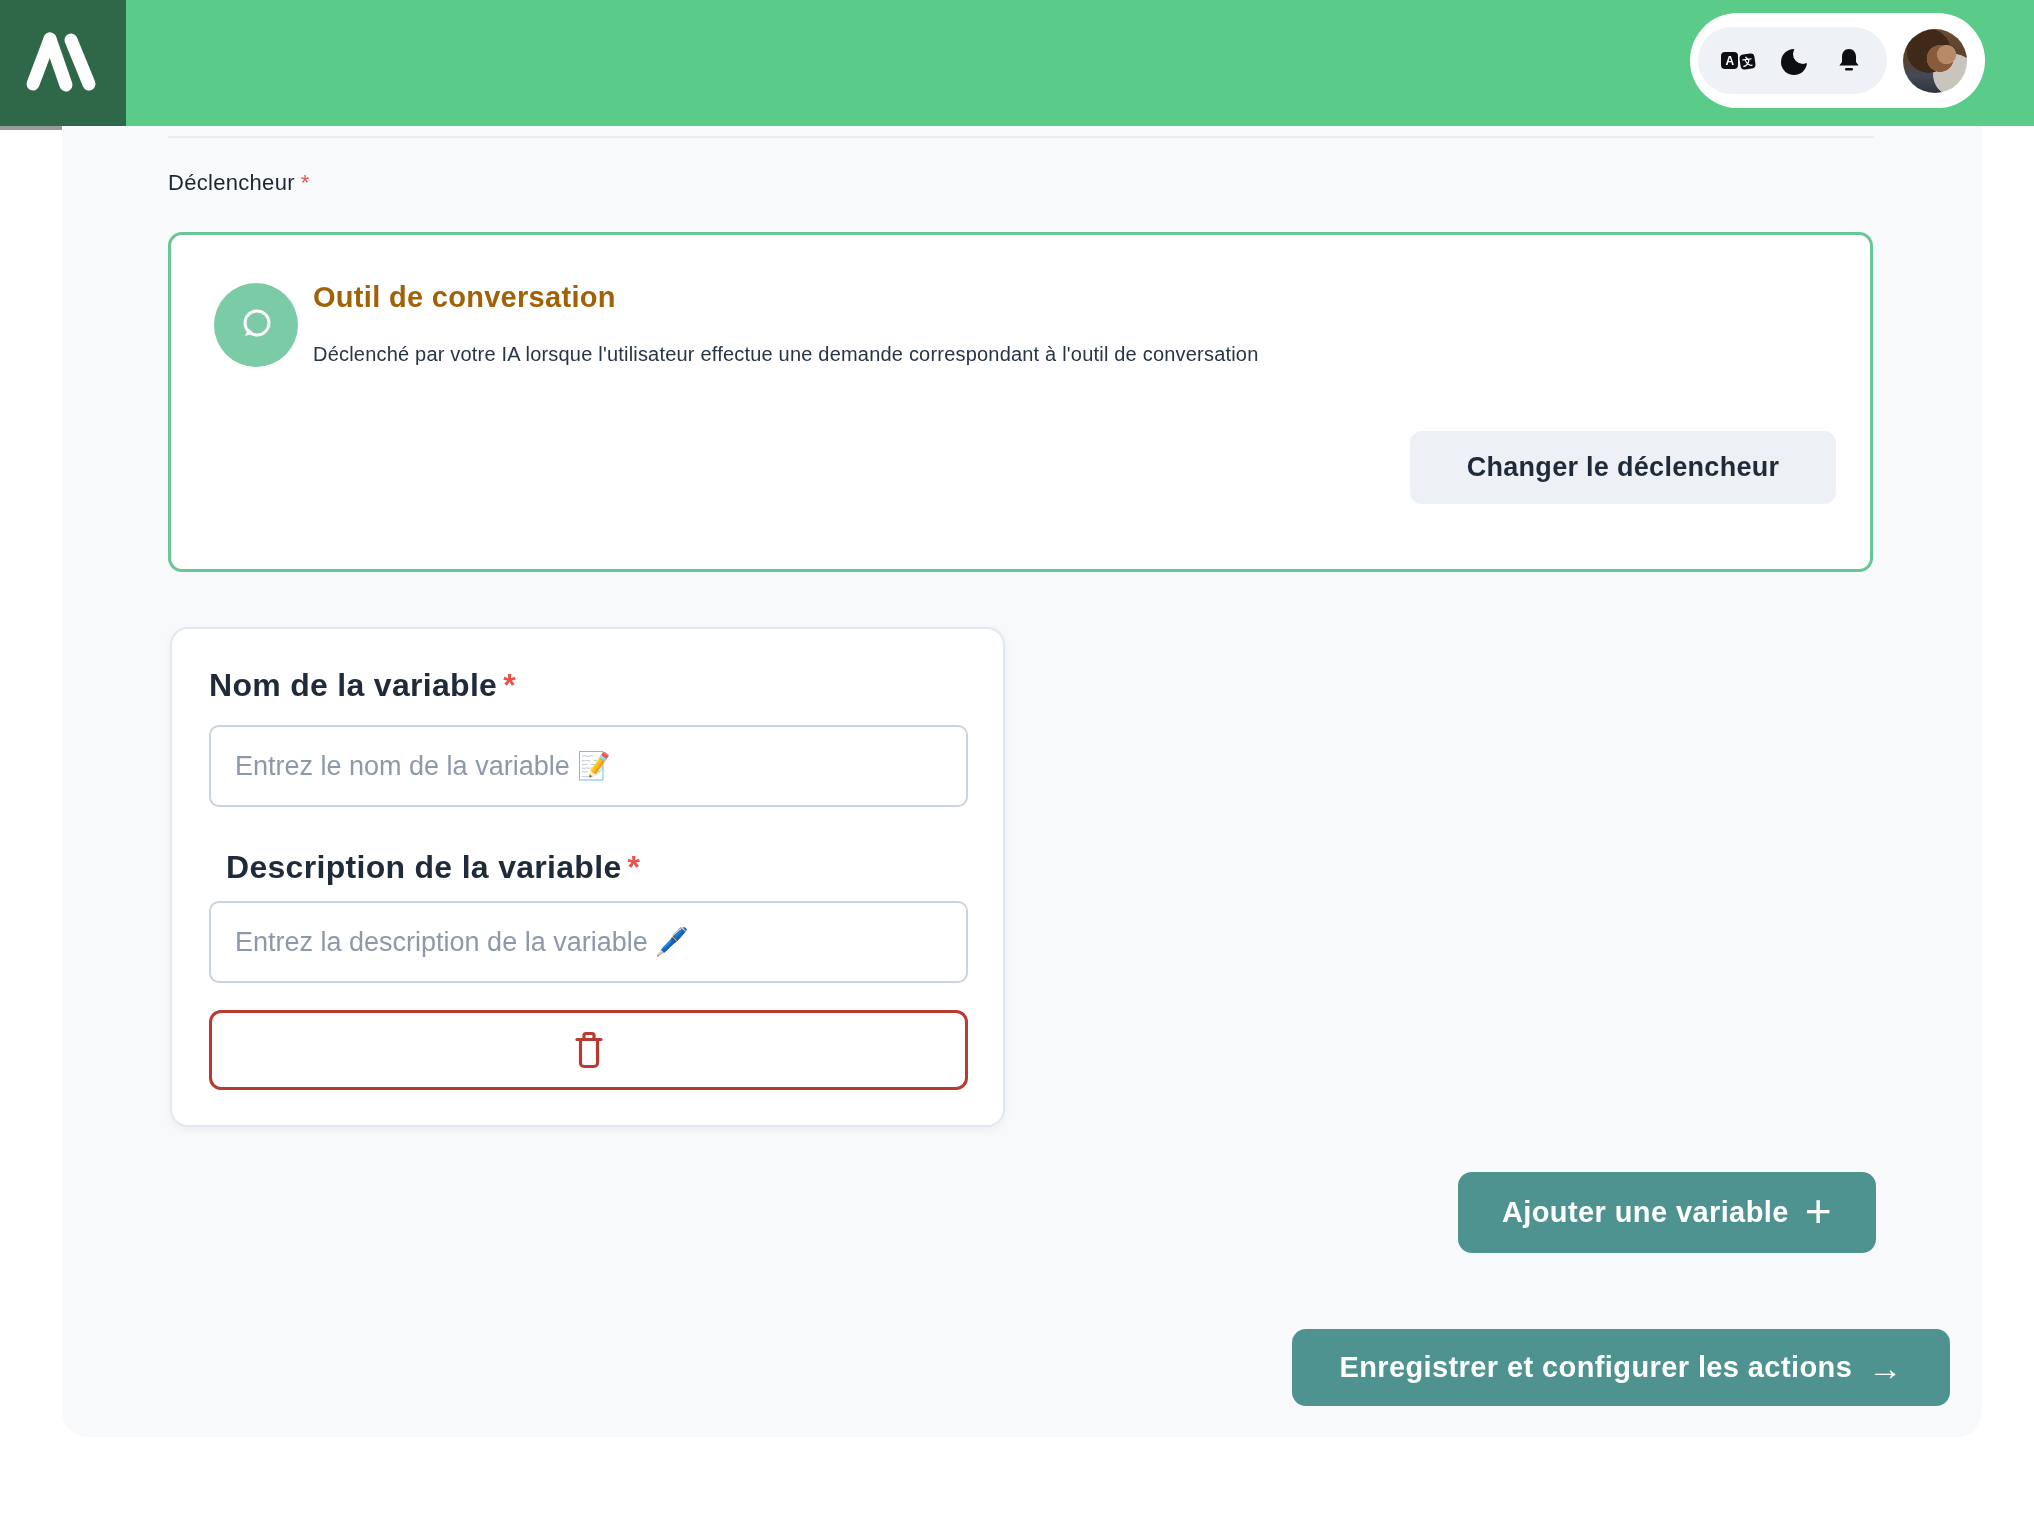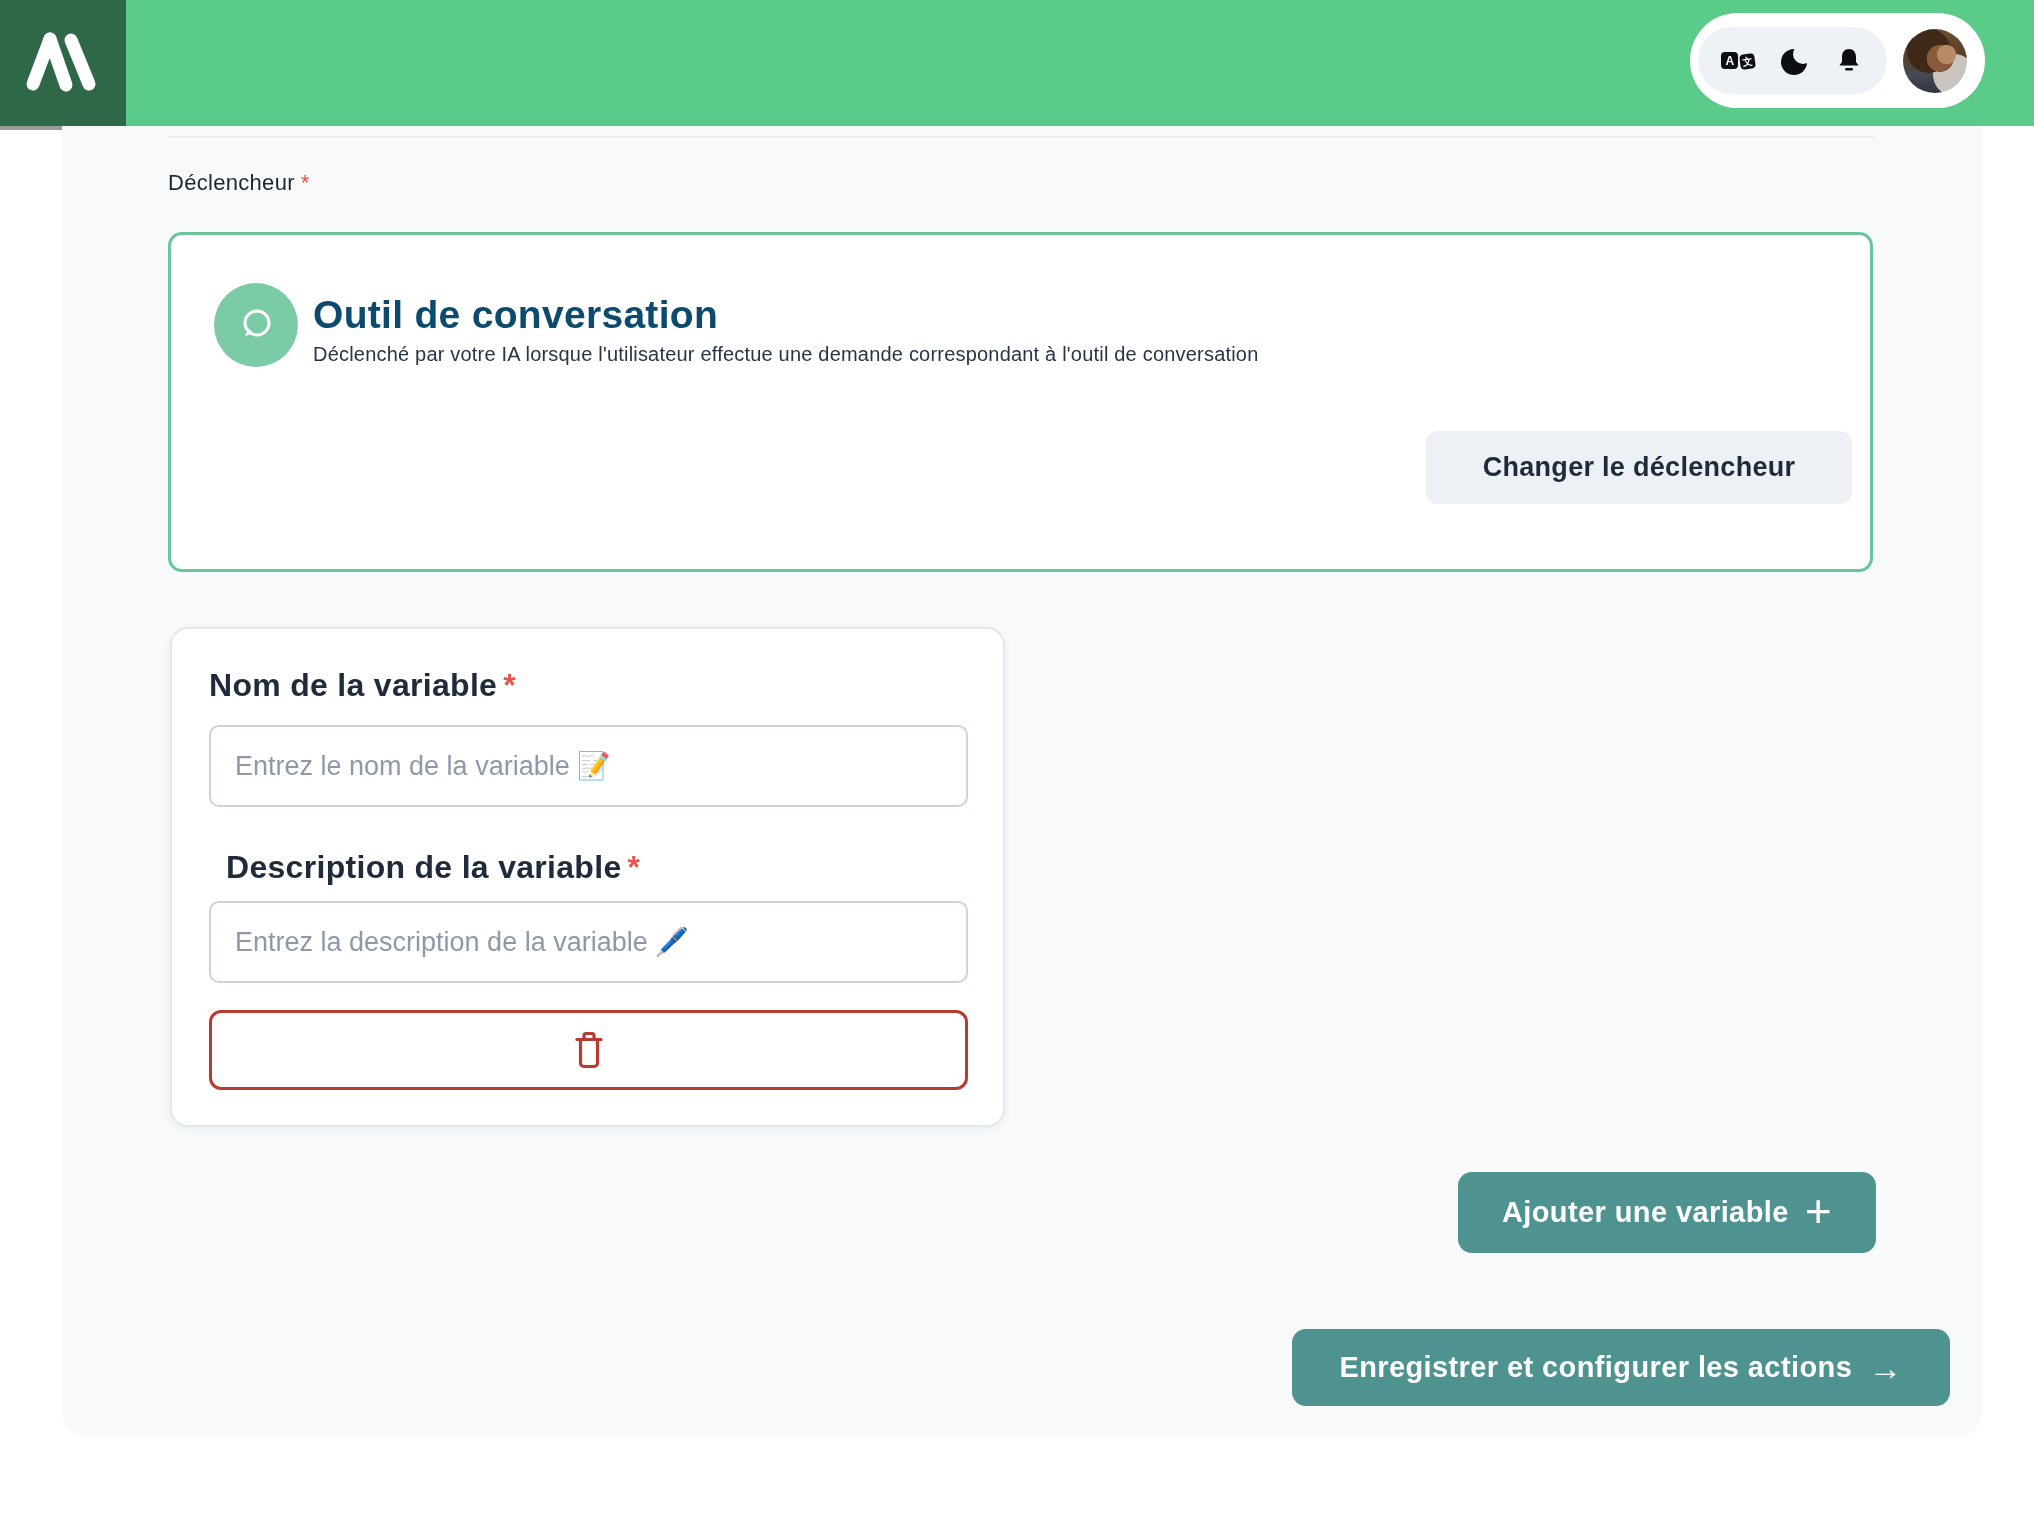--- a/index.html
+++ b/index.html
@@ -79,29 +79,29 @@
   .trigger-card {
     position:absolute; left:106px; top:106px; width:1705px; height:340px;
     background:#ffffff; border:3px solid #69C69B; border-radius:14px;
   }
   .trigger-icon-circle {
     position:absolute; left:43px; top:48px; width:84px; height:84px;
     border-radius:50%; background:#7BCBA7;
     display:flex; align-items:center; justify-content:center;
   }
   .trigger-title {
-    position:absolute; left:142px; top:58px;
-    font-size:39px; font-weight:bold; color:#0c4a6e; letter-spacing:0.3px;
+    position:absolute; left:142px; top:46px;
+    font-size:29px; font-weight:bold; color:#a16207; letter-spacing:0.3px;
   }
   .trigger-desc {
     position:absolute; left:142px; top:106px; width:1540px;
     font-size:20px; color:#283447; letter-spacing:0.2px; line-height:1.35;
   }
   .change-btn {
-    position:absolute; right:18px; top:196px;
+    position:absolute; right:34px; top:196px;
     width:426px; height:73px;
     background:#EDF0F5; border:none; border-radius:12px;
     font-family:inherit; font-size:27px; font-weight:bold; color:#1F2B3A;
     cursor:pointer; letter-spacing:0.3px;
   }
 
   
   .variable-card {
     position:absolute; left:108px; top:501px; width:835px; height:500px;
     background:#ffffff; border:2px solid #E3E8EF; border-radius:18px;

